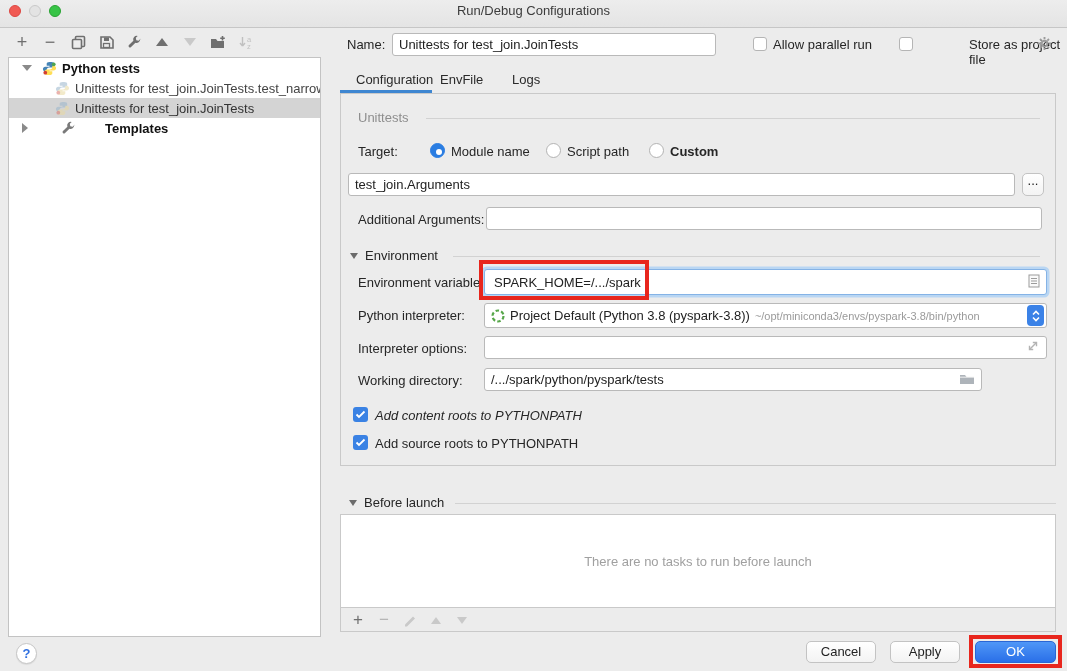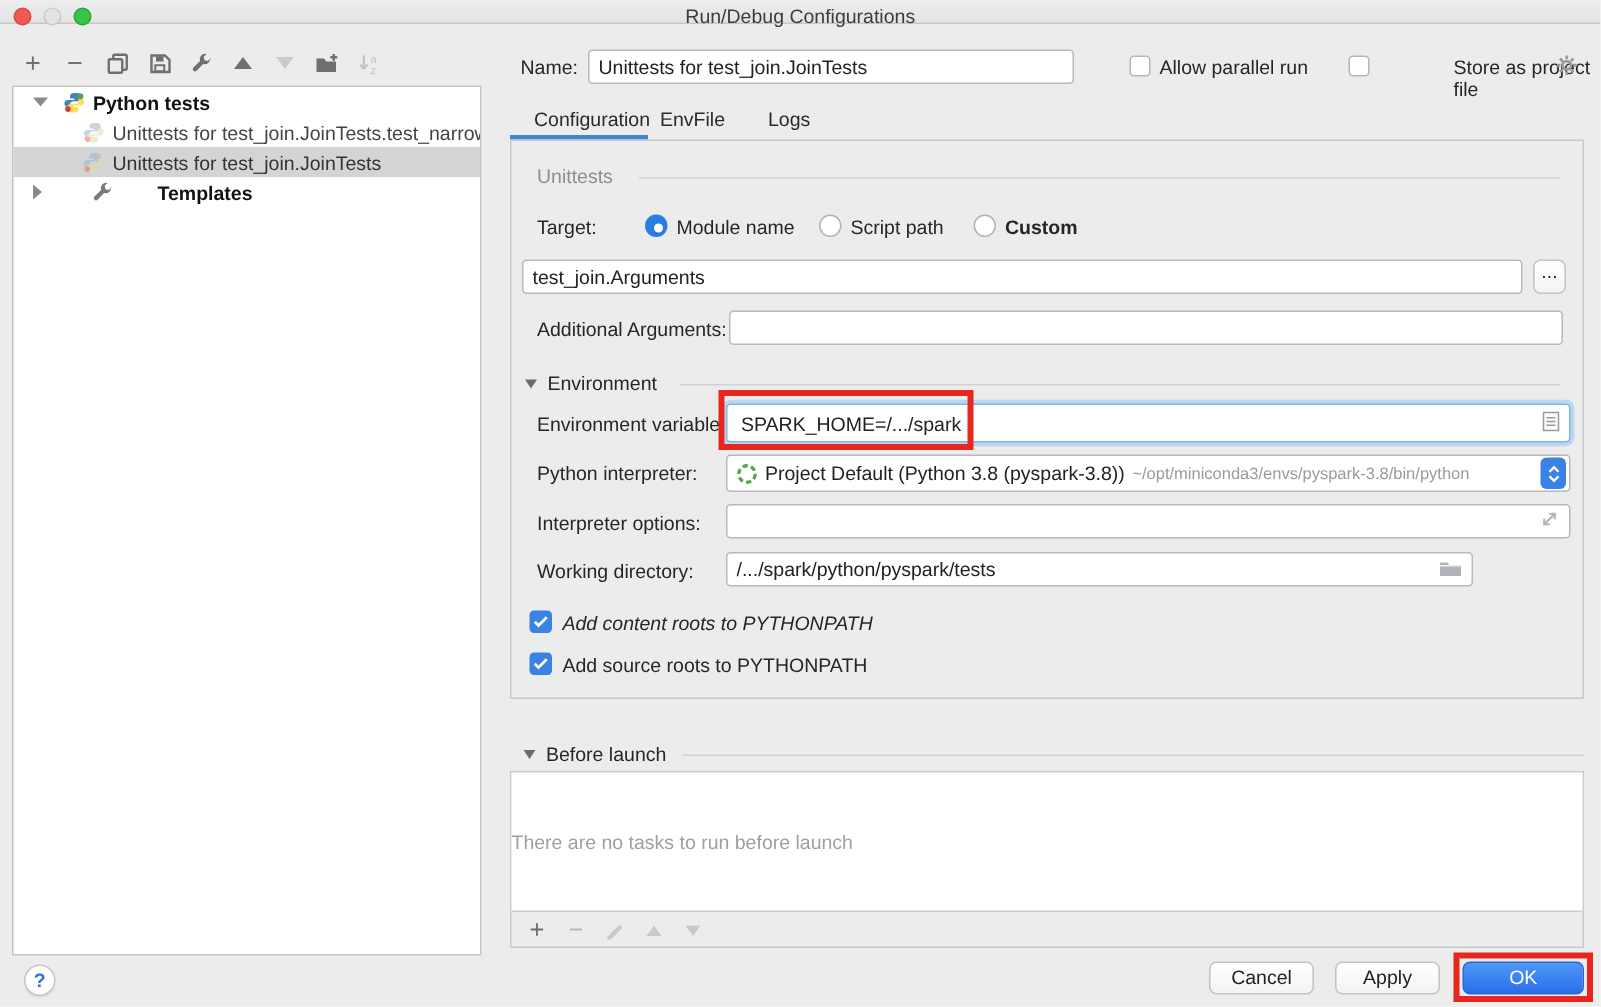--- a/index.html
+++ b/index.html
@@ -2,21 +2,21 @@
 <html><head>
 <meta charset="utf-8">
 <style>
   * { box-sizing: border-box; margin: 0; padding: 0; }
   html,body { width:1067px; height:671px; }
   body { font-family: "Liberation Sans", sans-serif; font-size: 13px; color:#222; }
   .dialog { position:relative; width:1067px; height:671px; background:#ececec; overflow:hidden; }
   .abs { position:absolute; }
 
   
-  .titlebar { left:0; top:0; width:1067px; height:16px; background:linear-gradient(#ededed,#e4e4e4); border-bottom:1px solid #c6c6c6; }
+  .titlebar { left:0; top:0; width:1067px; height:28px; background:linear-gradient(#ededed,#e4e4e4); border-bottom:1px solid #c6c6c6; }
   .title { width:100%; text-align:center; line-height:22px; color:#3c3c3c; font-size:13px; }
   .light { width:12px; height:12px; border-radius:50%; top:5px; }
   .light.red { left:9px; background:#f05a53; border:1px solid #dd4742; }
   .light.min { left:29px; background:#e3e3e3; border:1px solid #c9c9c9; }
   .light.grn { left:49px; background:#38c447; border:1px solid #29a333; }
 
   
   .ltoolbar { left:14px; top:32px; height:20px; display:flex; align-items:center; gap:12px; }
   .tbi { width:16px; height:16px; display:flex; align-items:center; justify-content:center; color:#6f6f6f; font-size:16px; }
   .tbi.dis { opacity:.45; }
@@ -289,21 +289,21 @@
         </svg>
     </div>
     <div class="abs lbl" style="left:34px; top:342px;">Add source roots to PYTHONPATH</div>
   </div>
 
   <span class="abs twist" style="left:349px; top:500px;"></span>
   <div class="abs lbl" style="left:364px; top:495px;">Before launch</div>
   <div class="abs gline" style="left:455px; top:503px; width:601px;"></div>
 
   <div class="abs pane" style="left:340px; top:514px; width:716px; height:118px; background:#ececec;">
-    <div style="height:93px; background:#fff; border-bottom:1px solid #c9c9c9; display:flex; align-items:center; ">
+    <div style="height:93px; background:#fff; border-bottom:1px solid #c9c9c9; display:flex; align-items:center; justify-content:center;">
       <span class="graytext">There are no tasks to run before launch</span>
     </div>
     <div class="blt-toolbar">
       <span class="tbi" style="font-size:17px;">+</span>
       <span class="tbi dis" style="font-size:17px;">−</span>
       <span class="tbi dis">
         <svg width="14" height="14">
             <path d="M2 11.5 10 3.5l2 2L4 13.5H2z" fill="#9f9f9f"></path>
           </svg>
       </span>

